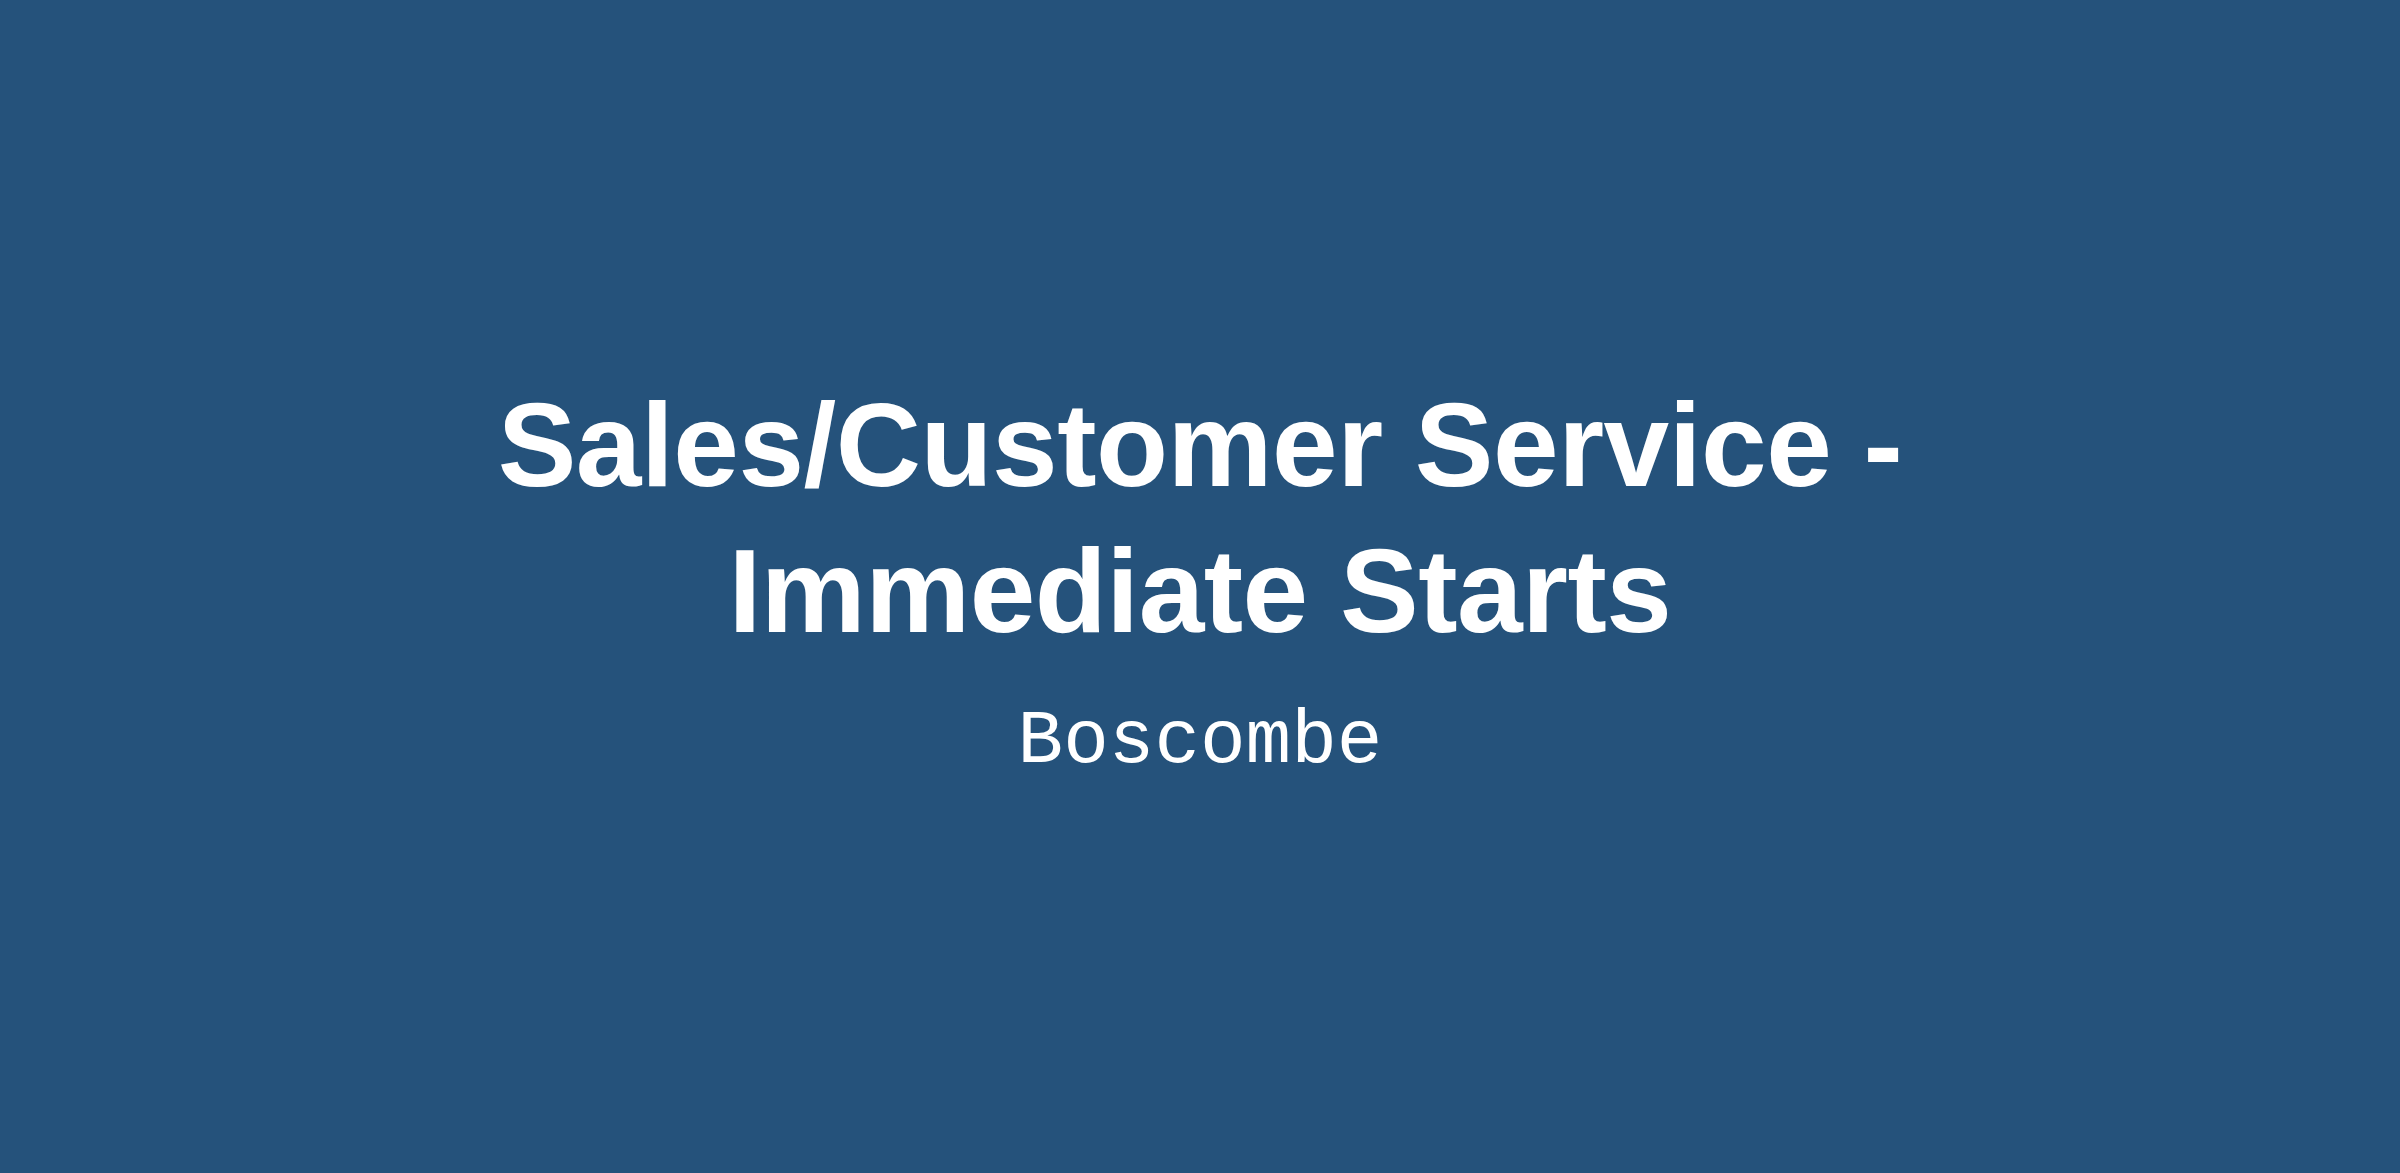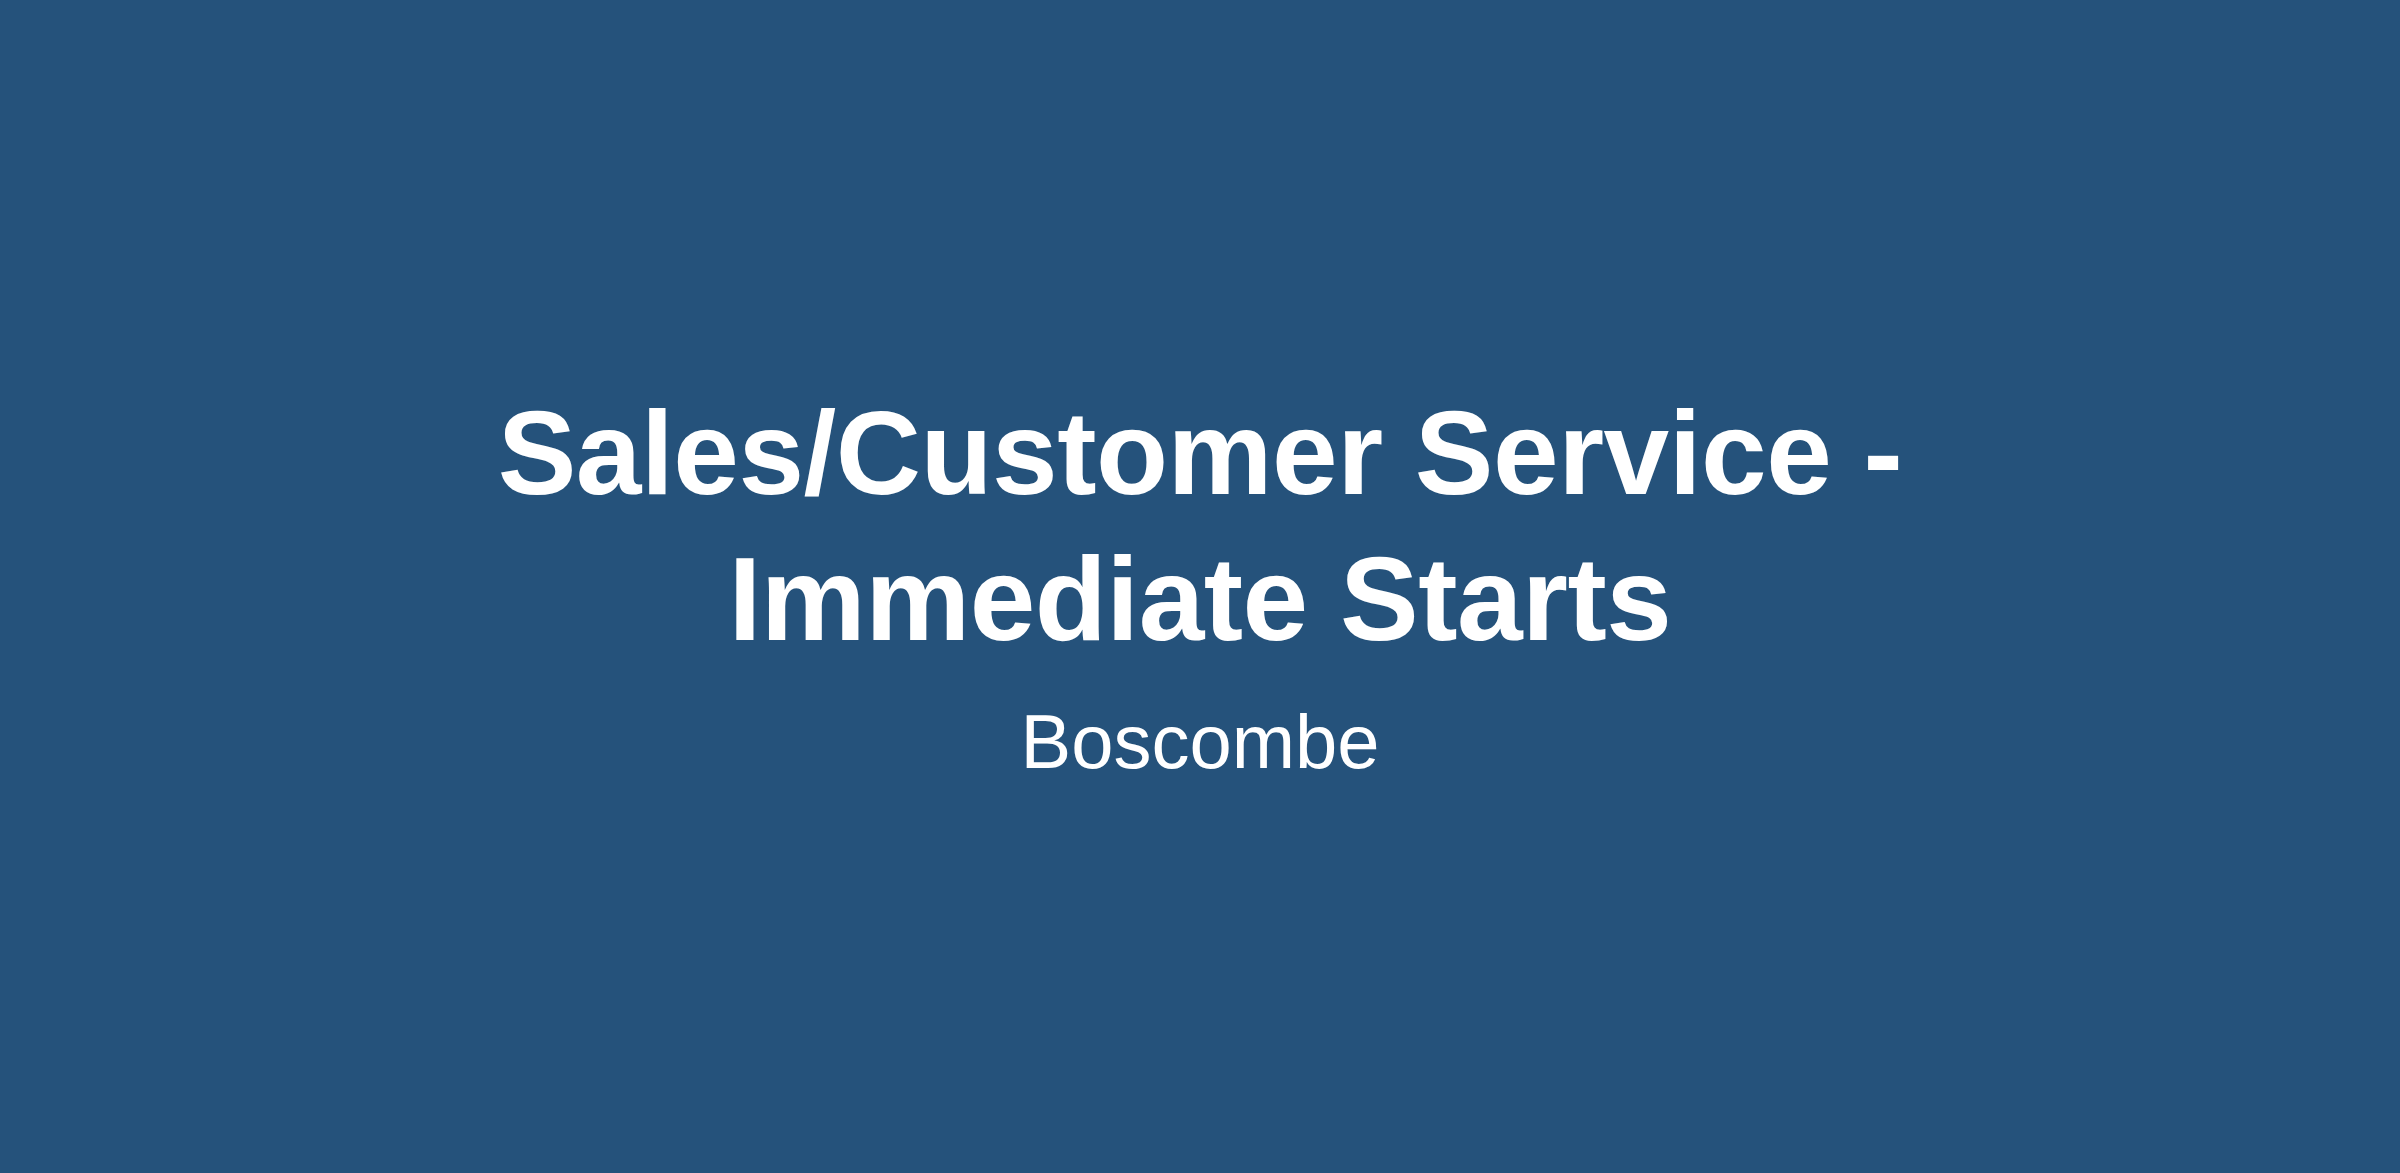--- a/index.html
+++ b/index.html
@@ -44,24 +44,24 @@
     font-weight: bold;
     font-size: 118px;
     line-height: 146px;
     letter-spacing: -0.5px;
     text-align: center;
     max-width: 1510px;
     word-wrap: break-word;
   }
 
   .banner-subtitle {
-    margin: 4px;
+    margin: 12px;
     padding-top: 18px;
     color: #FFFFFF;
-    font-family: Liberation Sans, sans-serif;
+    font-family: Liberation Mono, monospace;
     font-weight: normal;
     font-size: 76px;
     line-height: 96px;
     letter-spacing: 0px;
     text-align: left;
   }
 </style>
 </head>
 <body>
 

